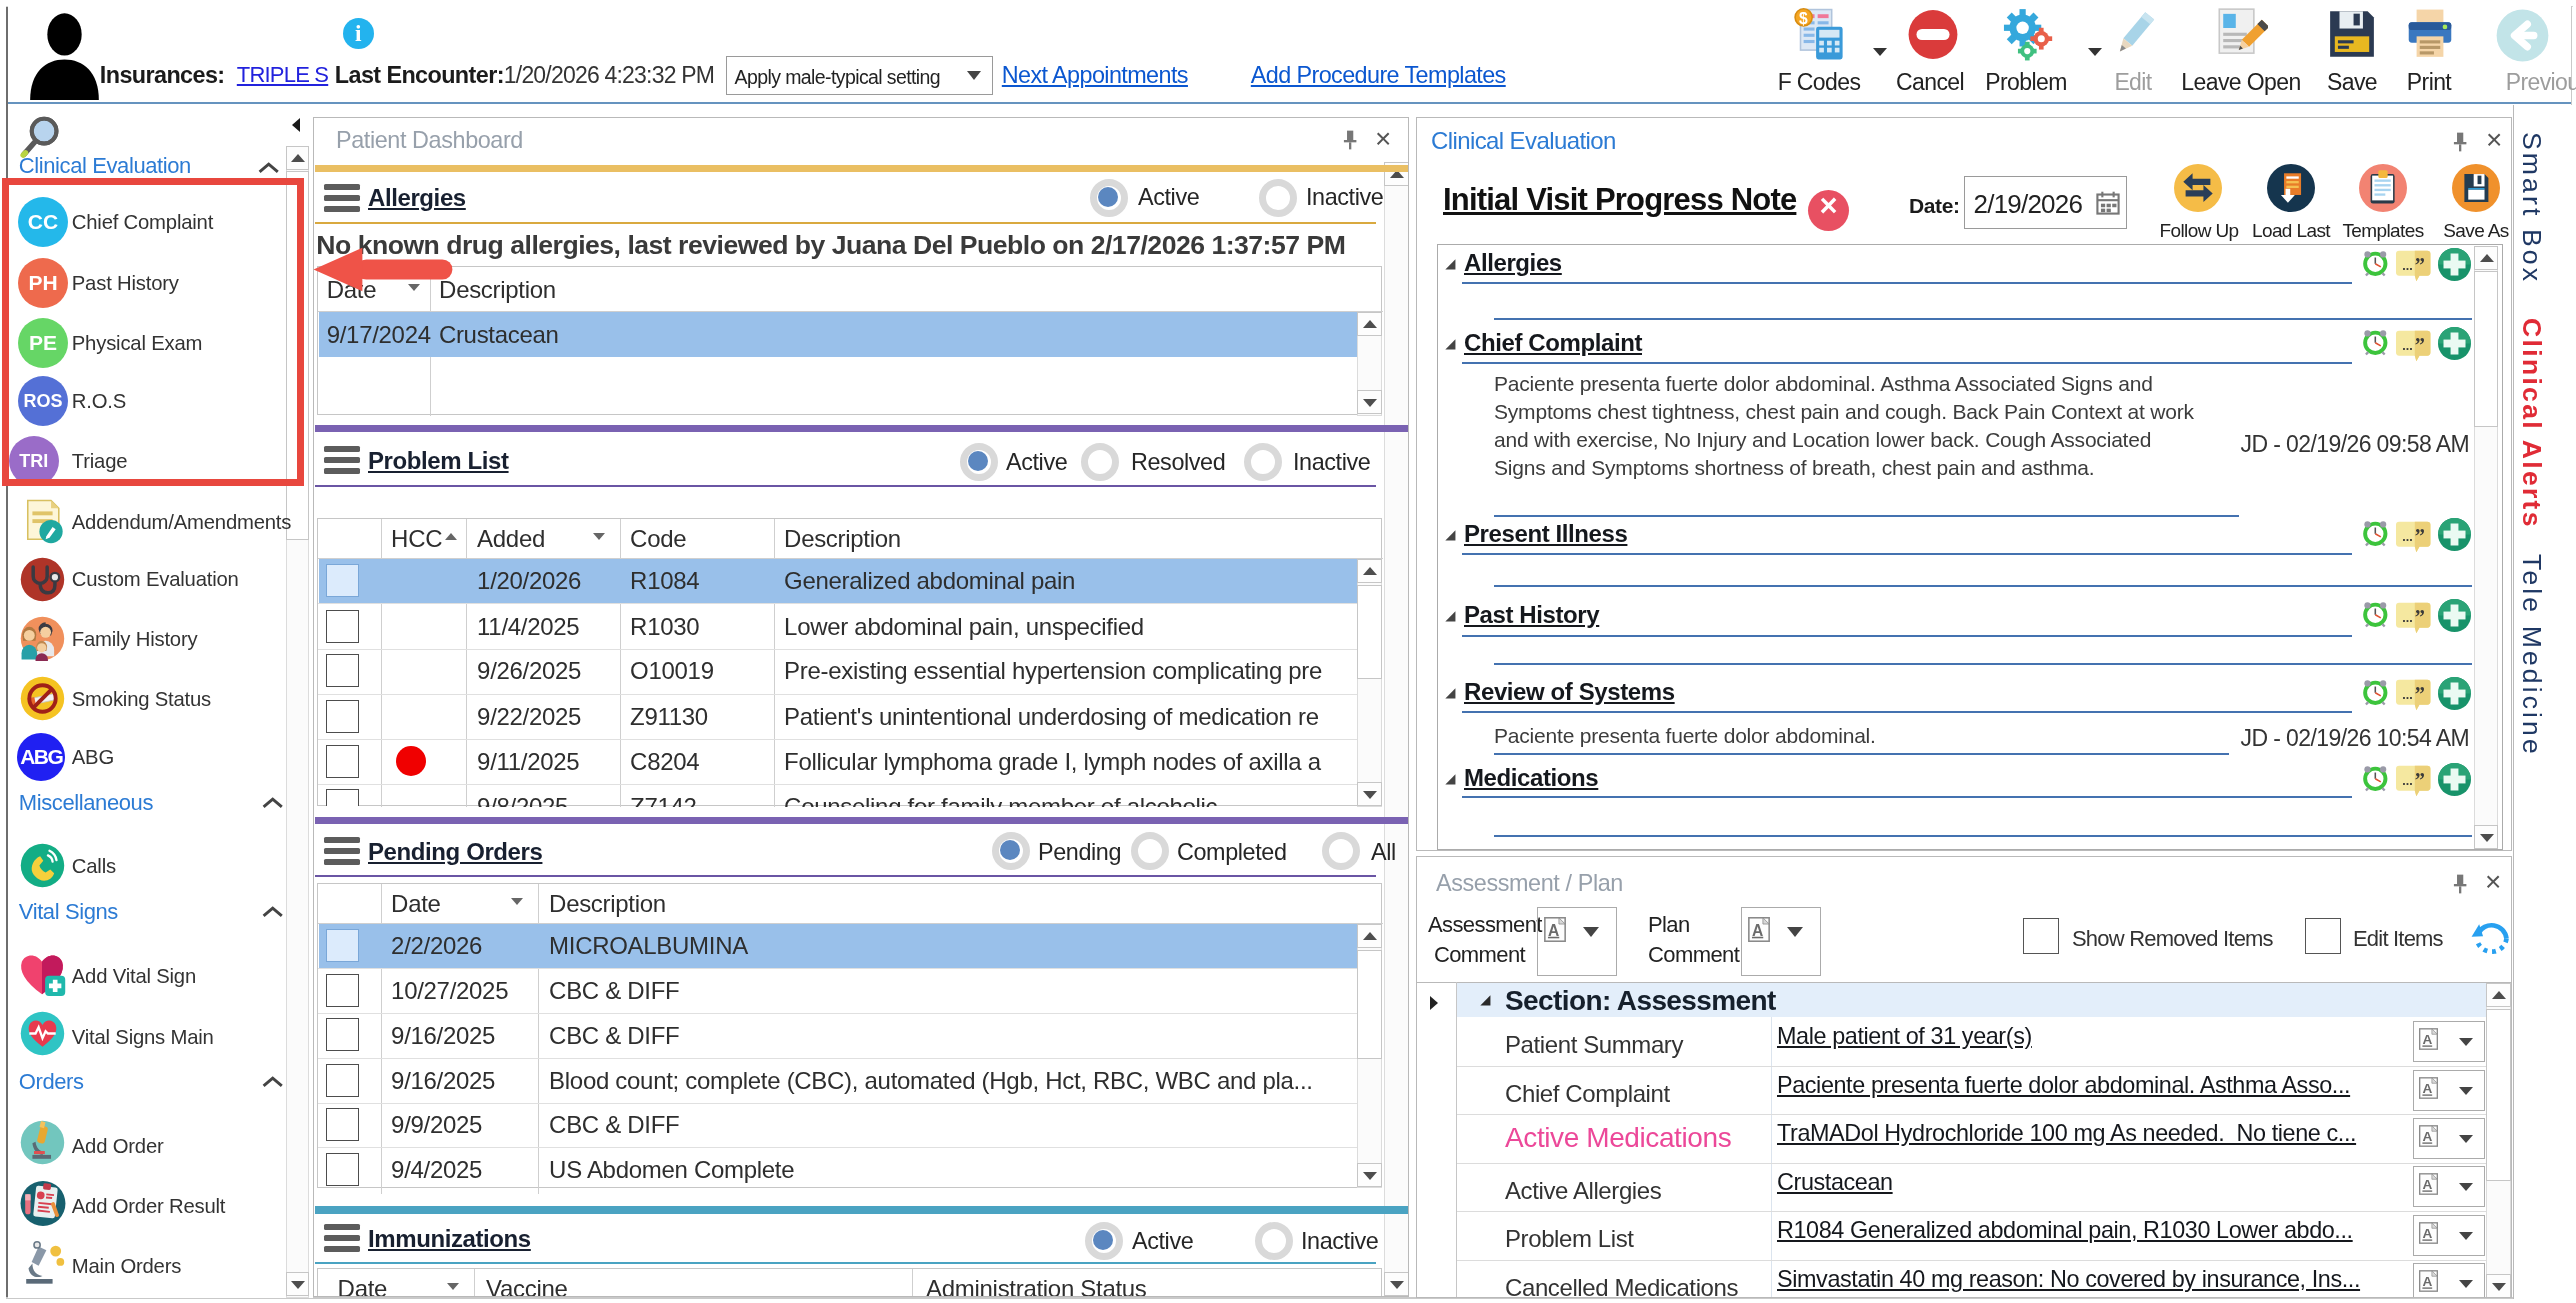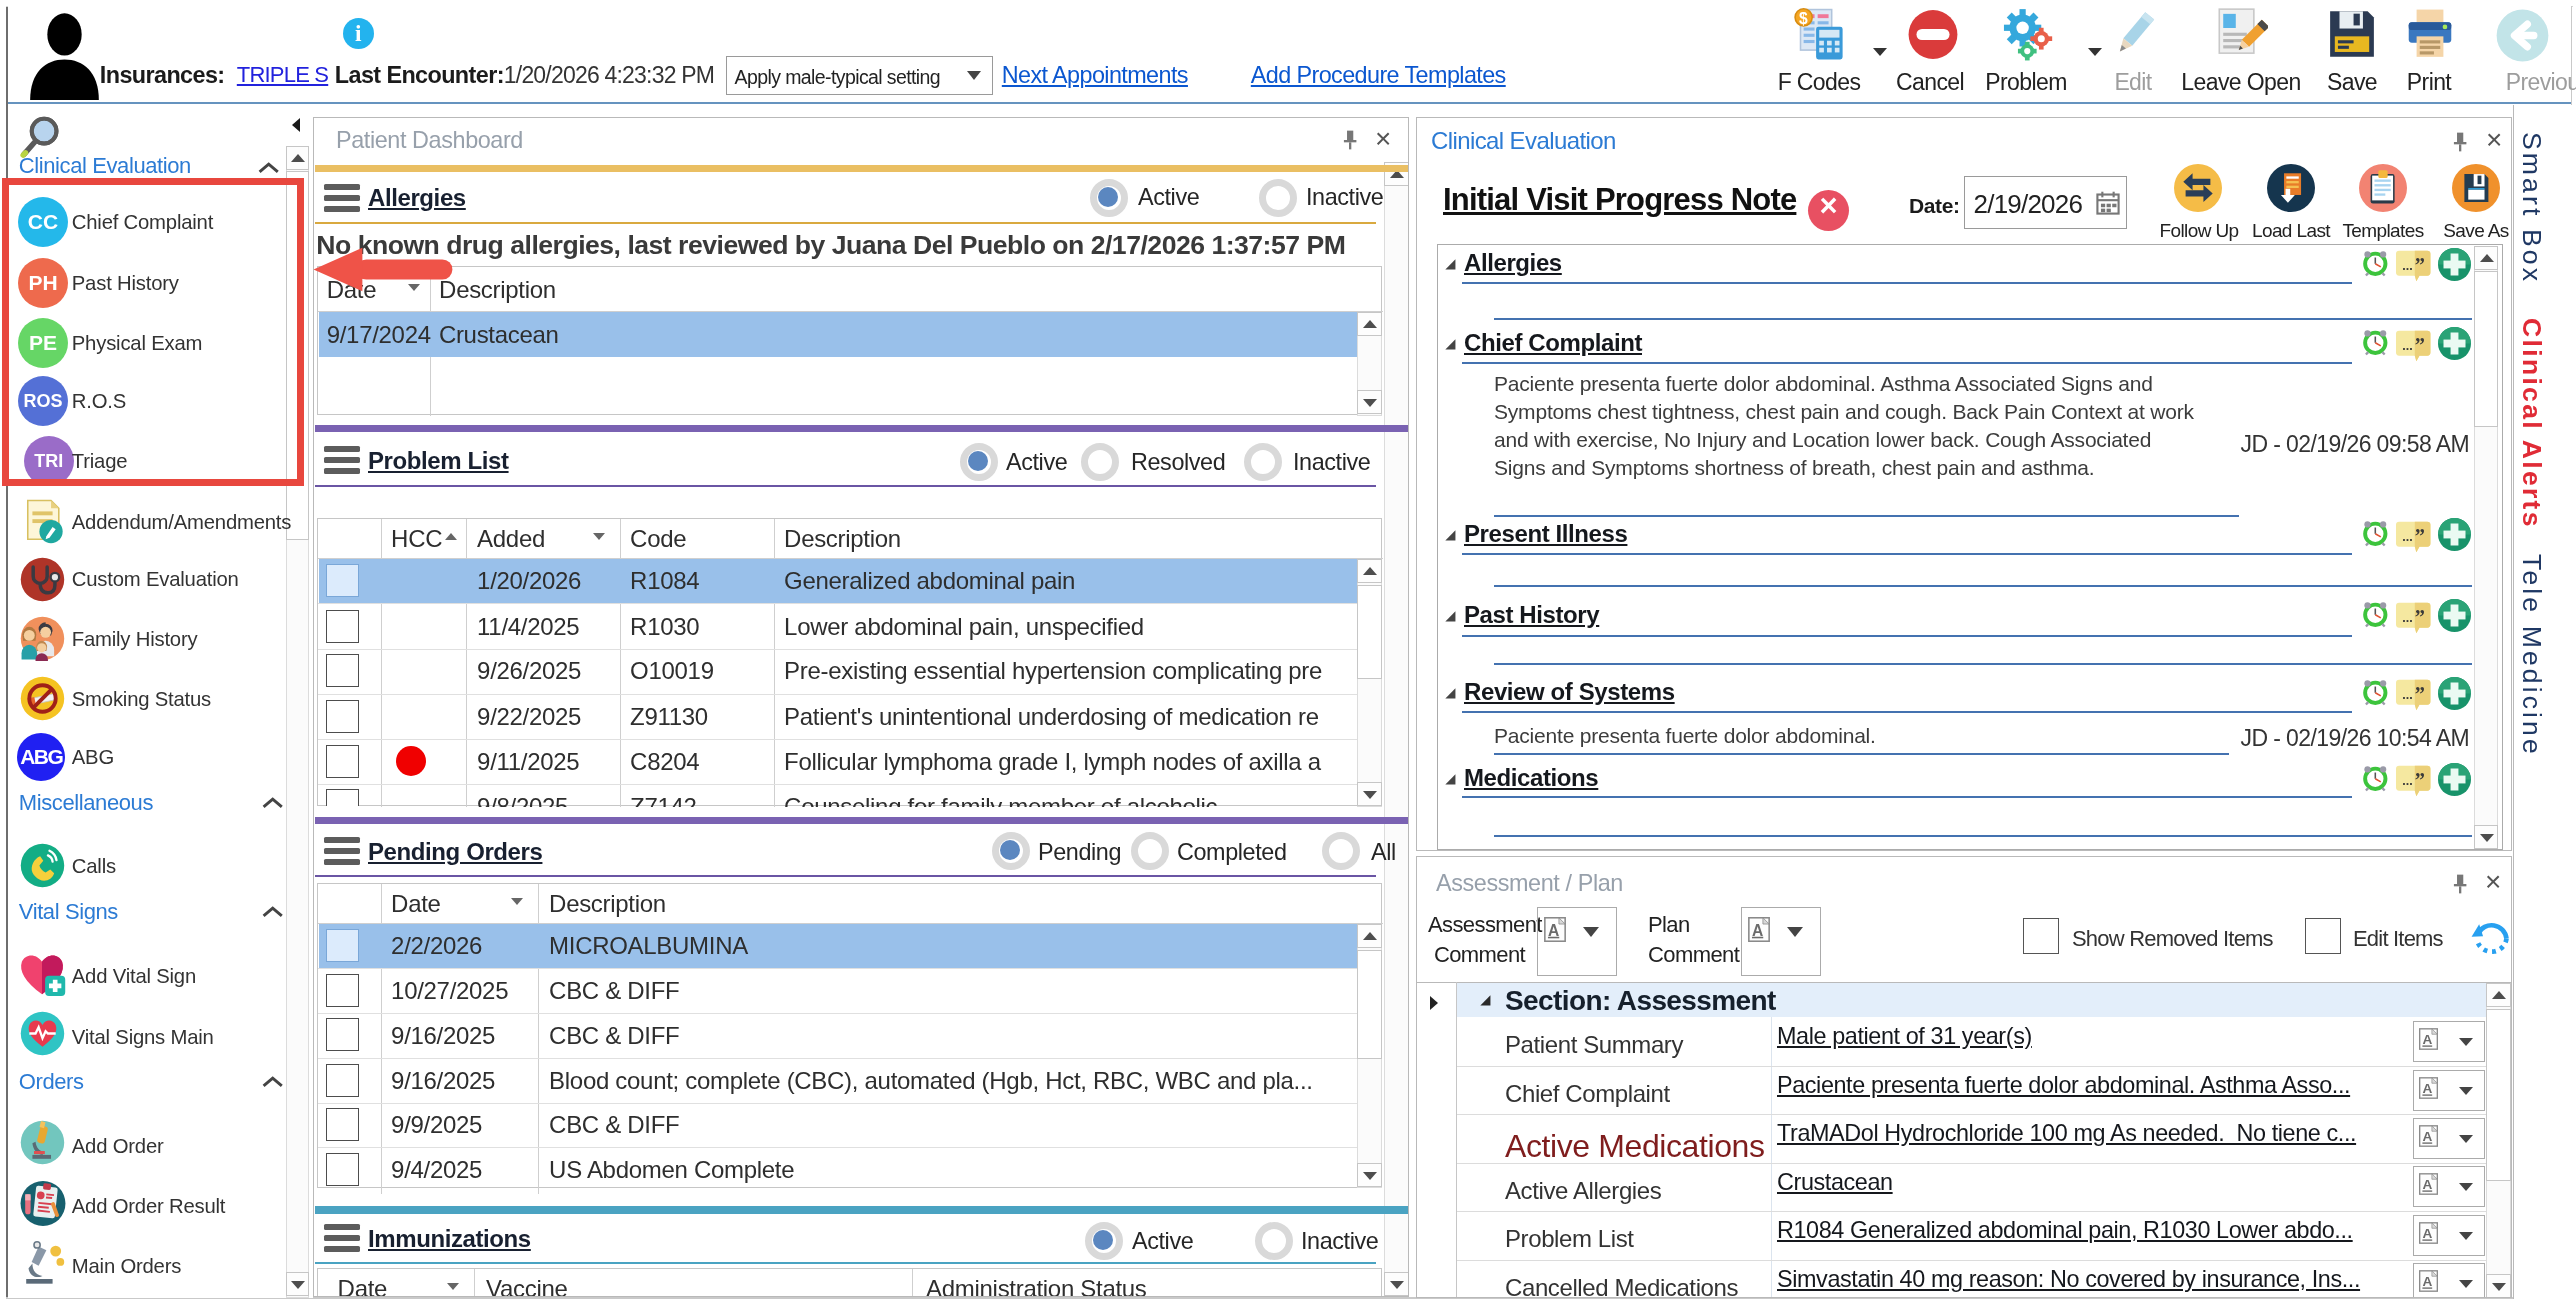--- a/index.html
+++ b/index.html
@@ -225,21 +225,21 @@
   <div class="abs" style="left:278px;top:66px;width:23px;height:369px;background:#fff;border:0.8px solid #c6c6c6;box-sizing:border-box;"></div>
 
   <div class="circ" style="left:10.2px;top:92px;width:50px;height:50px;background:#24b8ea;font-size:21px;line-height:50px;">CC</div>
   <div class="side-item" style="left:64px;top:106px;">Chief Complaint</div>
   <div class="circ" style="left:10.2px;top:153px;width:50px;height:50px;background:#ee6a4d;font-size:21px;line-height:50px;">PH</div>
   <div class="side-item" style="left:64px;top:167px;">Past History</div>
   <div class="circ" style="left:10.2px;top:213px;width:50px;height:50px;background:#66d666;font-size:21px;line-height:50px;">PE</div>
   <div class="side-item" style="left:64px;top:227px;">Physical Exam</div>
   <div class="circ" style="left:10.2px;top:271px;width:50px;height:50px;background:#5470d6;font-size:18px;line-height:50px;">ROS</div>
   <div class="side-item" style="left:64px;top:285px;">R.O.S</div>
-  <div class="circ" style="left:16px;top:331px;width:50px;height:50px;background:#9a6cc8;font-size:18px;line-height:50px;">TRI</div>
+  <div class="circ" style="left:1px;top:331px;width:50px;height:50px;background:#9a6cc8;font-size:18px;line-height:50px;">TRI</div>
   <div class="side-item" style="left:64px;top:345px;">Triage</div>
 
   <svg class="abs" style="left:12.5px;top:394px;" width="45" height="45" viewBox="0 0 58 58">
     <path d="M10 2 h30 l10 10 v40 h-40 z" fill="#fdf6d8" stroke="#d8c060" stroke-width="2"></path>
     <path d="M40 2 l10 10 h-10 z" fill="#e8d080"></path>
     <rect x="16" y="16" width="26" height="5" fill="#e0c468"></rect>
         <rect x="16" y="26" width="26" height="5" fill="#e0c468"></rect>
     <circle cx="40" cy="42" r="15" fill="#1fa8a0"></circle>
     <path d="M34 48 l8 -12 4 3 -8 11 -5 2 z" fill="#fff"></path>
   </svg>
@@ -806,21 +806,21 @@
 
   <div class="hline" style="left:40px;top:209px;width:1029px;background:#dcdcdc;"></div>
   <div class="hline" style="left:40px;top:257px;width:1029px;background:#dcdcdc;"></div>
   <div class="hline" style="left:40px;top:306px;width:1029px;background:#dcdcdc;"></div>
   <div class="hline" style="left:40px;top:354px;width:1029px;background:#dcdcdc;"></div>
   <div class="hline" style="left:40px;top:403px;width:1029px;background:#dcdcdc;"></div>
   <div class="abs" style="left:88px;top:174px;font-size:24px;color:#333;letter-spacing:-0.4px;">Patient Summary</div>
   <div class="abs cell-val" style="left:360px;top:166px;">Male patient of 31 year(s)</div>
   <div class="abs" style="left:88px;top:223px;font-size:24px;color:#333;letter-spacing:-0.4px;">Chief Complaint</div>
   <div class="abs cell-val" style="left:360px;top:215px;">Paciente presenta fuerte dolor abdominal. Asthma Asso...</div>
-  <div class="abs" style="left:88px;top:271px;font-size:32px;color:#7f1d1d;letter-spacing:-0.4px;">Active Medications</div>
+  <div class="abs" style="left:88px;top:265px;font-size:28px;color:#ec4899;letter-spacing:-0.4px;">Active Medications</div>
   <div class="abs cell-val" style="left:360px;top:263px;">TraMADol Hydrochloride 100 mg As needed.&nbsp; No tiene c...</div>
   <div class="abs" style="left:88px;top:320px;font-size:24px;color:#333;letter-spacing:-0.4px;">Active Allergies</div>
   <div class="abs cell-val" style="left:360px;top:312px;">Crustacean</div>
   <div class="abs" style="left:88px;top:368px;font-size:24px;color:#333;letter-spacing:-0.4px;">Problem List</div>
   <div class="abs cell-val" style="left:360px;top:360px;">R1084 Generalized abdominal pain, R1030 Lower abdo...</div>
   <div class="abs" style="left:88px;top:417px;font-size:24px;color:#333;letter-spacing:-0.4px;">Cancelled Medications</div>
   <div class="abs cell-val" style="left:360px;top:409px;">Simvastatin 40 mg reason: No covered by insurance, Ins...</div>
 
   <div class="abs" style="left:996px;top:164px;width:72px;height:41px;border:0.8px solid #ababab;box-sizing:border-box;">
     <svg class="abs" style="left:4.7px;top:6.3px;" width="19px" height="22" viewBox="0 0 28 32">

